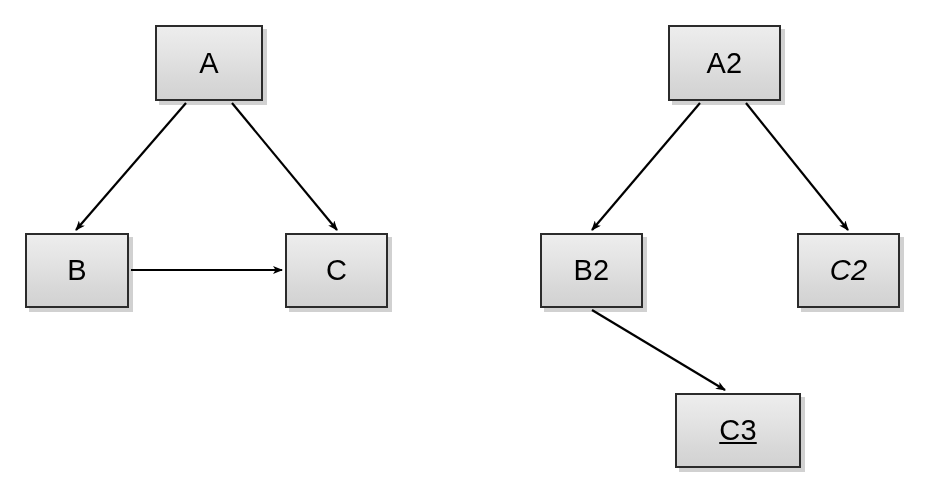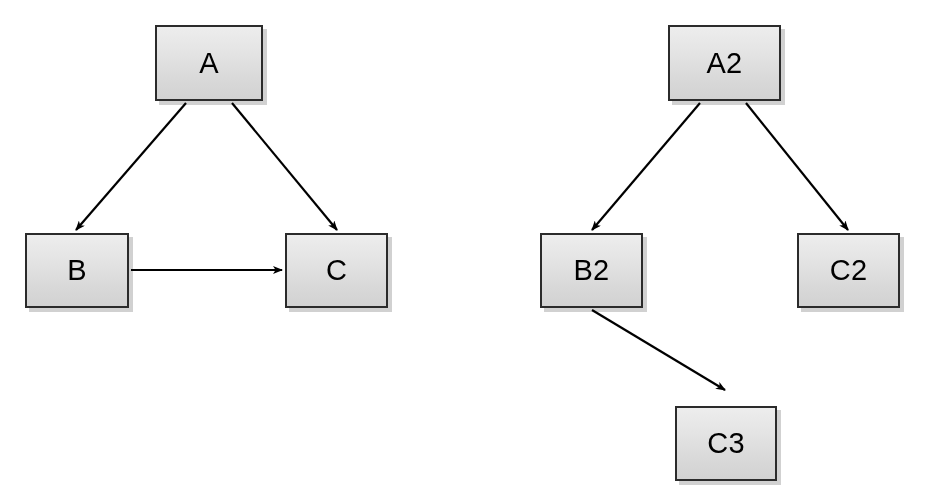--- a/index.html
+++ b/index.html
@@ -82,22 +82,22 @@
           <span class="node-label">C</span>
         </div>
       </div>
       <div>
         <div class="node" style="left: 668px; top: 25px; width: 113px; height: 76px;">
           <span class="node-label">A2</span>
         </div>
         <div class="node" style="left: 540px; top: 233px; width: 103px; height: 75px;">
           <span class="node-label">B2</span>
         </div>
-        <div class="node" style="left: 797px; top: 233px; width: 103px; height: 75px;">
+        <div class="node" style="left: 797px; top: 233px; width: 103px; height: 75px; font-style: italic;">
           <span class="node-label">C2</span>
         </div>
-        <div class="node" style="left: 675px; top: 406px; width: 102px; height: 75px;">
+        <div class="node" style="left: 675px; top: 393px; width: 126px; height: 75px; text-decoration: underline;">
           <span class="node-label">C3</span>
         </div>
       </div>
     </div>
 
 </div>
 
 </body></html>

